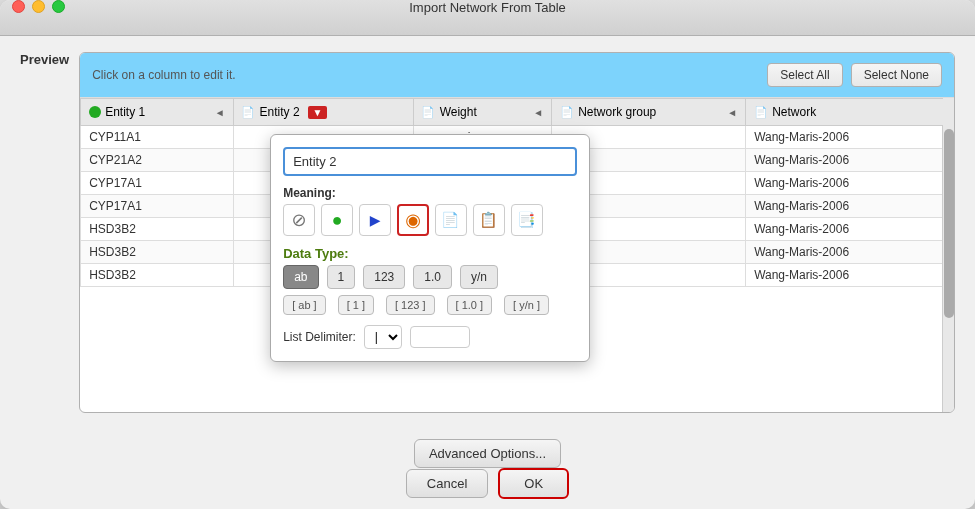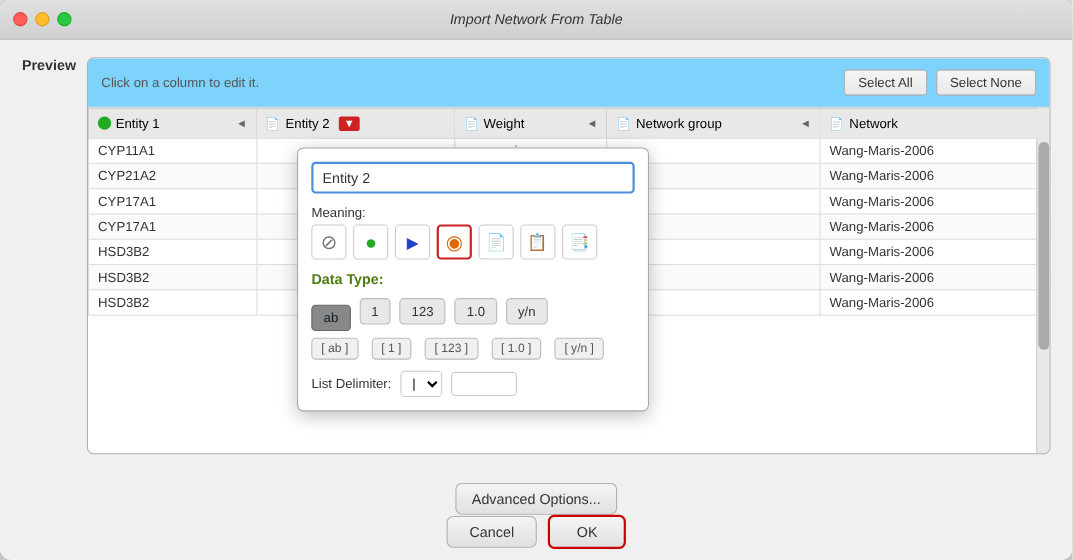--- a/index.html
+++ b/index.html
@@ -20,26 +20,25 @@
       box-shadow: 0 8px 30px rgba(0,0,0,0.4);
       display: flex;
       flex-direction: column;
       overflow: hidden;
       position: relative;
     }
     .title-bar {
       background: linear-gradient(to bottom, #e0e0e0, #d0d0d0);
       height: 36px;
       display: flex;
-      align-items: center;
+      align-items: flex-start;
       justify-content: center;
       position: relative;
       border-bottom: 1px solid #b0b0b0;
       flex-shrink: 0;
-      font-style: italic;
     }
     .traffic-lights {
       position: absolute;
       left: 12px;
       display: flex;
       gap: 7px;
     }
     .traffic-light {
       width: 13px;
       height: 13px;
@@ -241,21 +240,21 @@
       width: 100%;
       border: 2px solid #4a90d9;
       border-radius: 4px;
       padding: 5px 8px;
       font-size: 13px;
       outline: none;
       color: #333;
     }
     .meaning-label {
       font-size: 12px;
-      font-weight: 400;
+      font-weight: 700;
       color: #333;
       margin-bottom: 4px;
     }
     .meaning-icons {
       display: flex;
       gap: 6px;
       align-items: center;
     }
     .meaning-icon-btn {
       width: 32px;
@@ -291,23 +290,22 @@
       border: 1px solid #bbb;
       border-radius: 4px;
       background: #e8e8e8;
       font-size: 12px;
       cursor: pointer;
       font-weight: 500;
       color: #333;
     }
     .dt-btn.selected {
       background: #888;
-      color: #0f172a;
+      color: #ffffff;
       border-color: #666;
-      margin-top: 12px;
     }
     .dt-list-row {
       display: flex;
       gap: 12px;
       align-items: center;
     }
     .dt-list-btn {
       padding: 3px 8px;
       border: 1px solid #bbb;
       border-radius: 4px;

